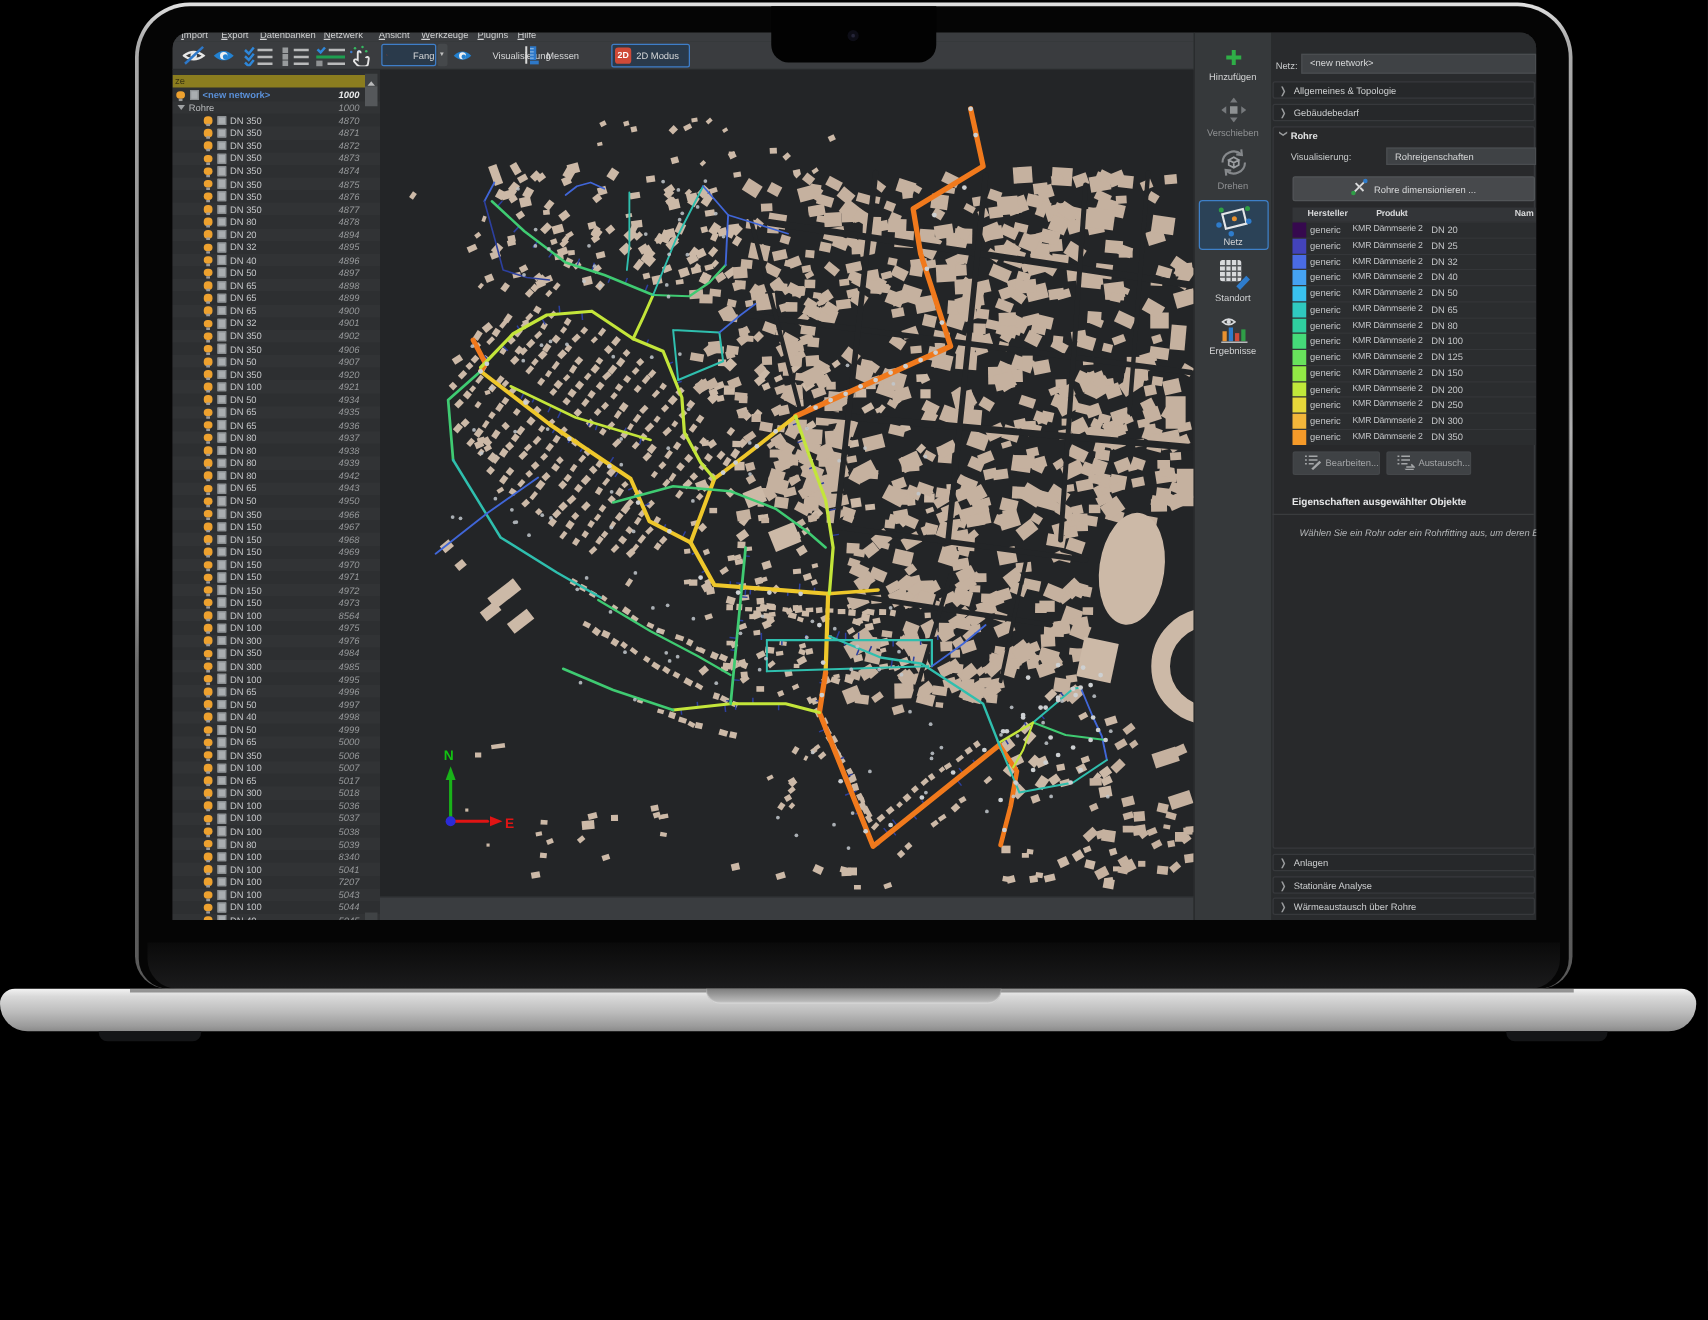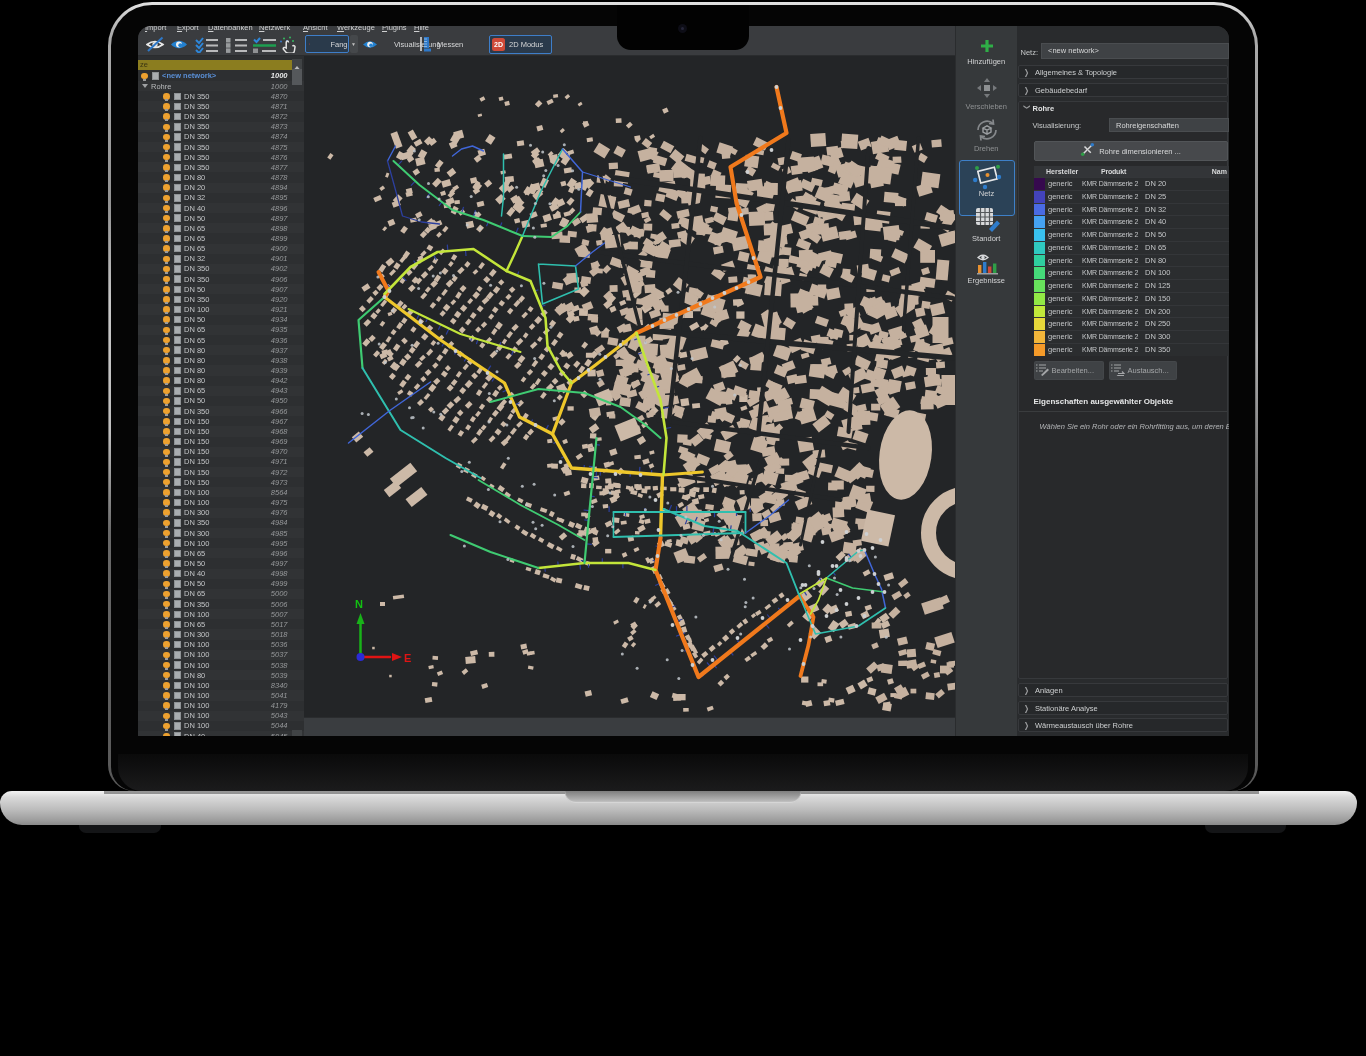--- a/index.html
+++ b/index.html
@@ -38,36 +38,36 @@
 .tri{width:0;height:0;border-left:3.5px solid transparent;border-right:3.5px solid transparent;border-top:4.5px solid #9fa1a3;display:inline-block;margin-right:3px}
 .tn{position:absolute;right:16px;font-style:italic;color:#97999b}
 .tn.netn{color:#e8e9ea;font-weight:bold}
 
 #map{position:absolute;left:165.5px;top:30px;width:651.5px;height:680px;background:#232527;overflow:hidden}
 #mstatus{position:absolute;left:0;bottom:0;width:651.5px;height:19px;background:#3a3d40;border-top:1px solid #2a2c2e}
 
 #rstrip{position:absolute;left:817px;top:0;width:61.5px;height:710px;background:#36393b;border-left:1px solid #2a2c2e}
 .rlab{position:absolute;width:100%;text-align:center;font-size:7.5px;color:#d2d3d4}
 .rlab.dim{color:#8f9193}
-#netzbtn{position:absolute;left:2.5px;top:134px;width:56px;height:56px;background:#2b4257;border:1px solid #3e80c8;border-radius:3px}
+#netzbtn{position:absolute;left:2.5px;top:134px;width:56px;height:40px;background:#2b4257;border:1px solid #3e80c8;border-radius:3px}
 
 #rpanel{position:absolute;left:878.5px;top:0;width:212.5px;height:770px;background:#292b2d}
 .sbar{position:absolute;left:1.5px;width:209.5px;height:14.5px;background:#26282a;border:1px solid #37393c;border-radius:2px;color:#cdcfd0;font-size:7.5px;line-height:13px;padding-left:5px}
 .sbar .ar{color:#9a9c9e;margin-right:6px;font-size:6px;display:inline-block;transform:scaleY(1.3)}
 .lab{position:absolute;font-size:7.5px;color:#c6c8c9}
 .combo{position:absolute;background:#3f4245;border:1px solid #4a4d50;color:#d6d7d8;font-size:7.5px;line-height:13px;padding-left:6px}
 #dimbtn{position:absolute;left:17px;top:115px;width:194px;height:19.5px;background:#47494c;border:1px solid #525558;border-radius:2px;color:#d8d9da;font-size:7.5px;text-align:center;line-height:18px}
 #ptable{position:absolute;left:17px;top:139.5px;width:195.5px}
 #phead{height:11.7px;background:#333538;display:flex;font-size:7px;font-weight:bold;color:#d8d9da}
 .prow{height:12.76px;display:flex;font-size:7.5px;color:#c3c5c7;background:#2b2d2f;border-top:1px solid #343639}
 .swa{width:11.5px;flex:none}
 .pc1{width:37px;flex:none;padding-left:3px;line-height:12.7px}
 .pc2{width:63px;flex:none;line-height:12.7px;font-size:7px;letter-spacing:-.2px;white-space:nowrap}
 .pc3{flex:1;line-height:12.7px}
-.ebtn{position:absolute;background:#3f4245;border:1px solid #50535650;border-radius:2px;color:#a4a6a8;font-size:7.5px;line-height:17px;text-align:left}
+.ebtn{position:absolute;background:#3f4245;border:1px solid #50535650;border-radius:2px;color:#a4a6a8;font-size:7.5px;line-height:17px;text-align:right}
 
 #notch{position:absolute;left:617px;top:4.5px;width:132px;height:45.5px;background:#020202;border-radius:0 0 14px 14px}
 #cam{position:absolute;left:61px;top:19px;width:9px;height:9px;border-radius:50%;background:#0d0d16}
 #cam:after{content:"";position:absolute;left:3px;top:3px;width:3px;height:3px;border-radius:50%;background:#252538}
 </style></head><body>
 <div id="stage">
 <div id="lid">
       <div id="lidin">
         <div id="hinge"></div>
       </div>
@@ -593,21 +593,21 @@
           <span class="bulb"></span>
           <span class="cb"></span>
           <span class="tl">DN 100</span>
           <span class="tn">5041</span>
         </div>
 <div class="trow">
           <span class="ind" style="width:25px"></span>
           <span class="bulb"></span>
           <span class="cb"></span>
           <span class="tl">DN 100</span>
-          <span class="tn">4179</span>
+          <span class="tn">7207</span>
         </div>
 <div class="trow alt">
           <span class="ind" style="width:25px"></span>
           <span class="bulb"></span>
           <span class="cb"></span>
           <span class="tl">DN 100</span>
           <span class="tn">5043</span>
         </div>
 <div class="trow">
           <span class="ind" style="width:25px"></span>

